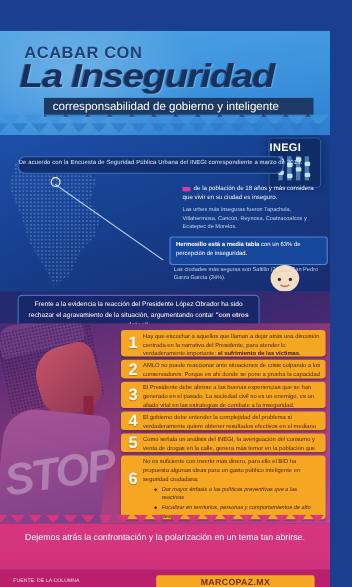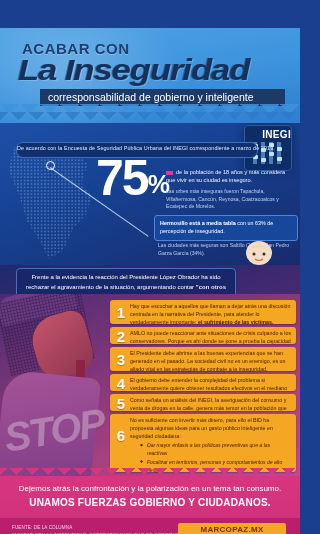--- a/index.html
+++ b/index.html
@@ -76,21 +76,21 @@
   .pin-line{
     position:absolute;left:50px;top:44px;width:120px;height:1px;
     background:#cfe3fb;transform:rotate(35deg);transform-origin:left center;opacity:.85;
   }
   .inegi{
     position:absolute;right:8px;top:2px;width:46px;height:44px;
     background:#0e2c66;border-radius:4px;border:1px solid #2b5aa8;
     box-shadow:0 0 8px rgba(0,0,0,.35);
   }
   .inegi .lbl{
-    position:absolute;left:0;right:0;top:3px;text-align:right;
+    position:absolute;left:0;right:0;top:3px;text-align:left;
     color:#fff;font-size:10px;font-weight:bold;letter-spacing:.3px;
   }
   .inegi .abacus{position:absolute;left:7px;top:16px;width:32px;height:22px;}
   .inegi .abacus i{
     position:absolute;top:0;width:4px;height:22px;background:#7fc4ef;opacity:.55;display:block;
   }
   .inegi .abacus b{position:absolute;width:5px;height:4px;background:#bfe4f9;display:block;border-radius:1px;}
 
   .banner{
     position:absolute;left:16px;top:19px;width:240px;height:14px;
@@ -244,21 +244,21 @@
   .footer{
     position:absolute;left:0;top:490px;width:300px;height:44px;
     background:#b91f6d;
   }
   .src{
     position:absolute;left:12px;top:6px;width:185px;
     font-size:4.6px;line-height:1.85;color:#f6cfe3;letter-spacing:.1px;
   }
   .brand{
     position:absolute;right:14px;top:5px;width:108px;height:12px;
-    background:#f5a623;border-radius:2px;
+    background:#f5a623;border-radius:2px;padding-left:36px;
   }
   .brand span{
     position:absolute;left:0;right:0;top:2px;text-align:center;
     font-size:8px;font-weight:bold;color:#7a2f14;letter-spacing:.3px;
   }
   .soc{
     position:absolute;right:14px;width:108px;
     font-size:6.6px;font-weight:bold;color:#ffffff;letter-spacing:.2px;
   }
   .soc.a{top:20px;} .soc.b{top:29px;}
@@ -304,21 +304,20 @@
           <b style="left:16.5px;top:10px"></b>
         <b style="left:24.5px;top:5px"></b>
           <b style="left:24.5px;top:15px"></b>
       </div>
     </div>
 
     <div class="banner">
       <span>De acuerdo con la Encuesta de Seguridad Pública Urbana del INEGI correspondiente a marzo de 2019.</span>
     </div>
 
-    <div class="bignum"><span>75</span><sup>%</sup></div>
 
     <div class="stat-head">
       <span class="sq"></span><span>de la población de 18 años y más considera que vivir en su ciudad es inseguro.</span>
     </div>
     <div class="stat-note">Las urbes más inseguras fueron Tapachula, Villahermosa, Cancún, Reynosa, Coatzacoalcos y Ecatepec de Morelos.</div>
 
     <div class="callout">
       <p><b>Hermosillo está a media tabla</b><span> con un 63% de percepción de inseguridad.</span></p>
     </div>
     <div class="callout-note">Las ciudades más seguras son Saltillo (26%) y San Pedro Garza García (34%).</div>
@@ -383,22 +382,21 @@
         <li>Dar mayor énfasis a las políticas preventivas que a las reactivas</li>
         <li>Focalizar en territorios, personas y comportamientos de alto riesgo</li>
         <li>Financiar intervenciones basadas en evidencia científica en lugar de la intuición</li>
 
       </ul>
     </div>
   </div>
 
   <div class="close-sec">
     <div class="zz"></div>
-    <div class="close-1">Dejemos atrás la confrontación y la polarización en un tema tan consumo.</div>
-    <div class="close-2">UNAMOS FUERZAS GOBIERNO Y CIUDADANOS.</div>
+    <div class="close-1">Dejemos atrás la confrontación y la polarización en un tema tan abrirse.</div>
   </div>
 
   <div class="footer">
     <div class="src">
       <div>FUENTE: DE LA COLUMNA</div>
       <div>"ACABAR CON LA INSEGURIDAD: CORRESPONSABILIDAD DE GOBIERNO Y CIUDADANOS"</div>
       <div>EN EL PORTAL MARCOPAZ.MX</div>
       <div>ÍCONOS: FREEPIK.ES</div>
     </div>
     <div class="brand">

